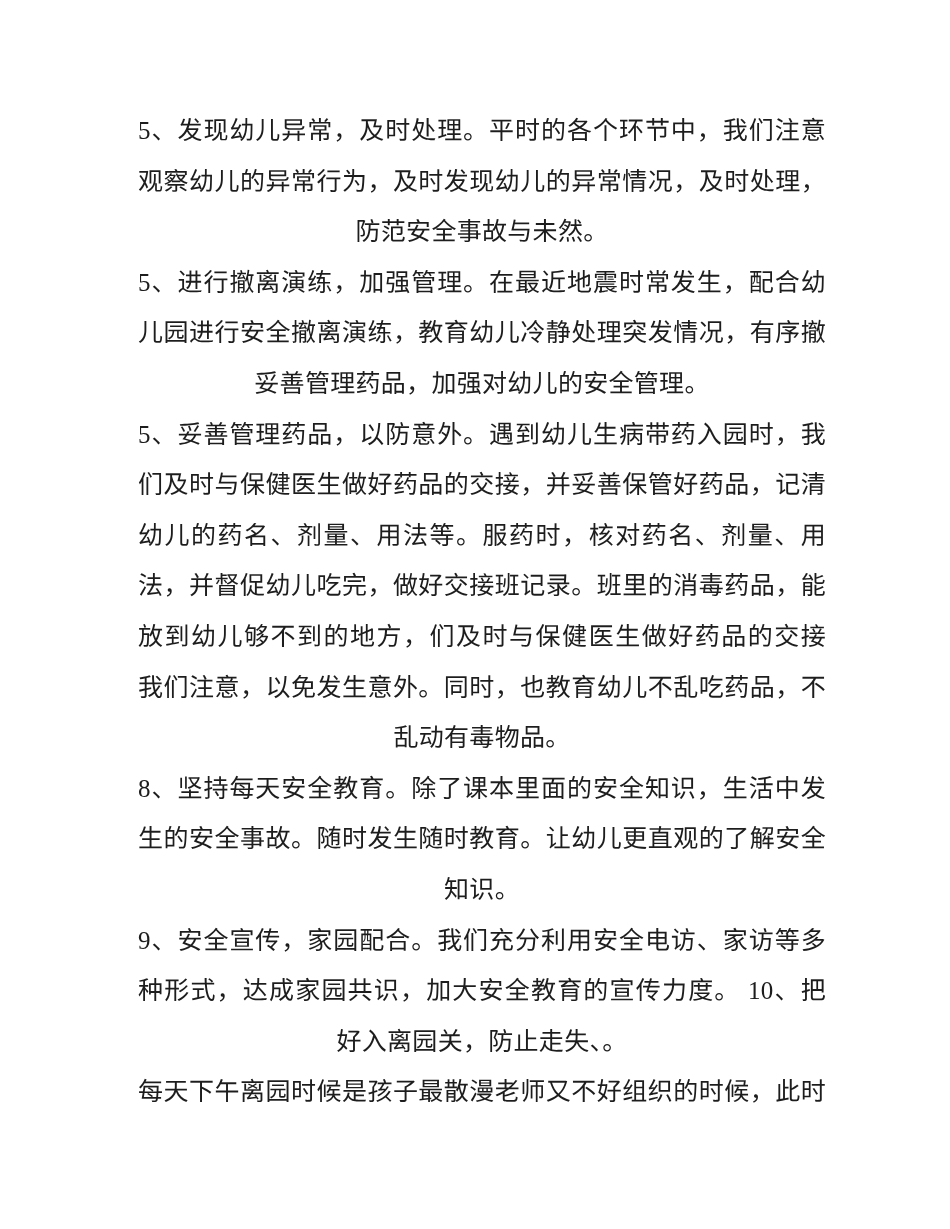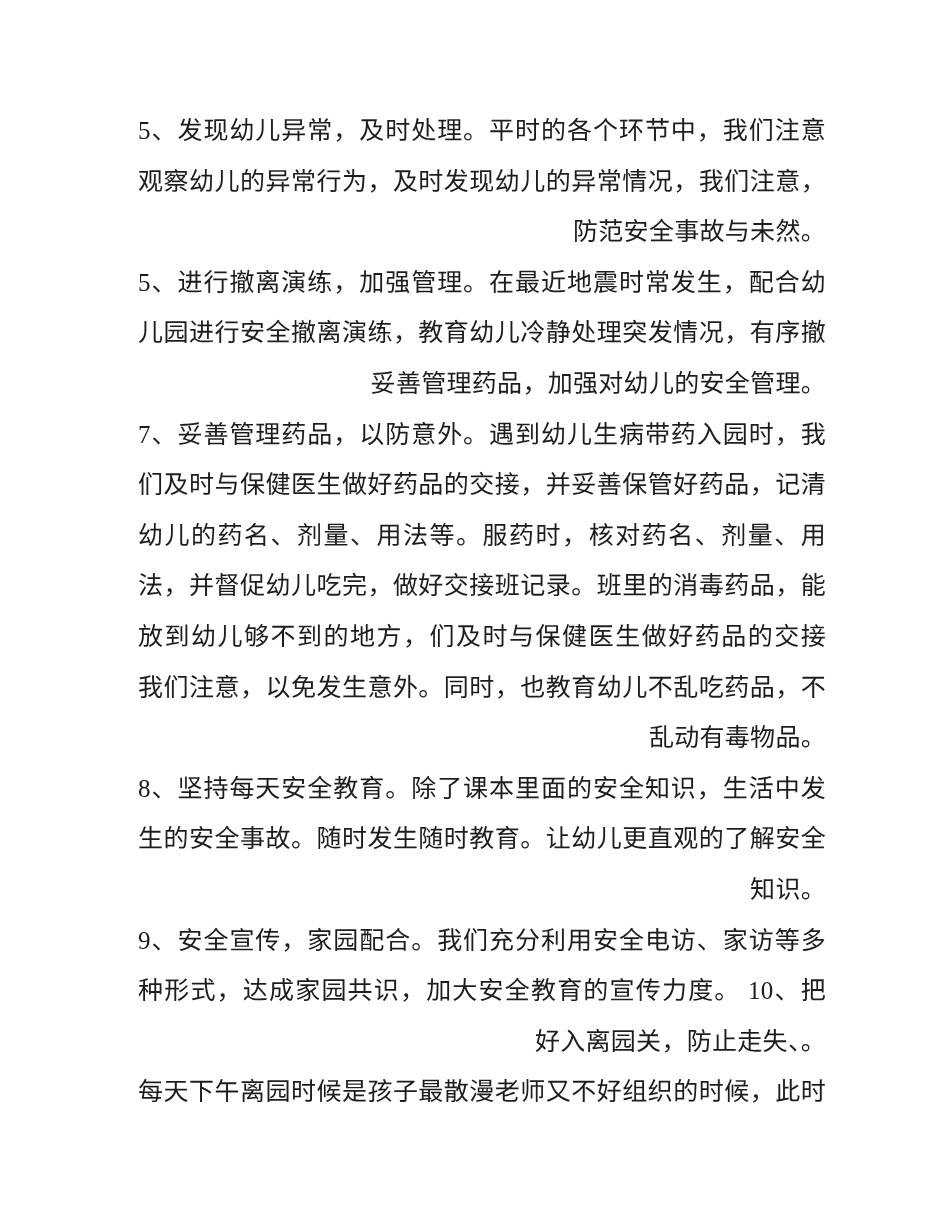--- a/index.html
+++ b/index.html
@@ -33,40 +33,40 @@
   .line {
     height: 50.6px;
     white-space: pre;
   }
   .line.fill {
     white-space: normal;
     text-align: justify;
     text-align-last: justify;
   }
   .line.end {
-    text-align: right;
+    text-align: center;
   }
 </style>
 </head>
 <body style="background: rgb(255, 255, 255);">
 
 <div class="page">
   <div class="doc" id="doc-body" style="color: rgb(29, 29, 29);">
       <div class="paragraph">
         <div class="line fill">5、发现幼儿异常，及时处理。平时的各个环节中，我们注意</div>
-        <div class="line fill">观察幼儿的异常行为，及时发现幼儿的异常情况，我们注意，</div>
+        <div class="line fill">观察幼儿的异常行为，及时发现幼儿的异常情况，及时处理，</div>
         <div class="line end">防范安全事故与未然。</div>
       </div>
       <div class="paragraph">
         <div class="line fill">5、进行撤离演练，加强管理。在最近地震时常发生，配合幼</div>
         <div class="line fill">儿园进行安全撤离演练，教育幼儿冷静处理突发情况，有序撤</div>
         <div class="line end">妥善管理药品，加强对幼儿的安全管理。</div>
       </div>
       <div class="paragraph">
-        <div class="line fill">7、妥善管理药品，以防意外。遇到幼儿生病带药入园时，我</div>
+        <div class="line fill">5、妥善管理药品，以防意外。遇到幼儿生病带药入园时，我</div>
         <div class="line fill">们及时与保健医生做好药品的交接，并妥善保管好药品，记清</div>
         <div class="line fill">幼儿的药名、剂量、用法等。服药时，核对药名、剂量、用</div>
         <div class="line fill">法，并督促幼儿吃完，做好交接班记录。班里的消毒药品，能</div>
         <div class="line fill">放到幼儿够不到的地方，们及时与保健医生做好药品的交接</div>
         <div class="line fill">我们注意，以免发生意外。同时，也教育幼儿不乱吃药品，不</div>
         <div class="line end">乱动有毒物品。</div>
       </div>
       <div class="paragraph">
         <div class="line fill">8、坚持每天安全教育。除了课本里面的安全知识，生活中发</div>
         <div class="line fill">生的安全事故。随时发生随时教育。让幼儿更直观的了解安全</div>

